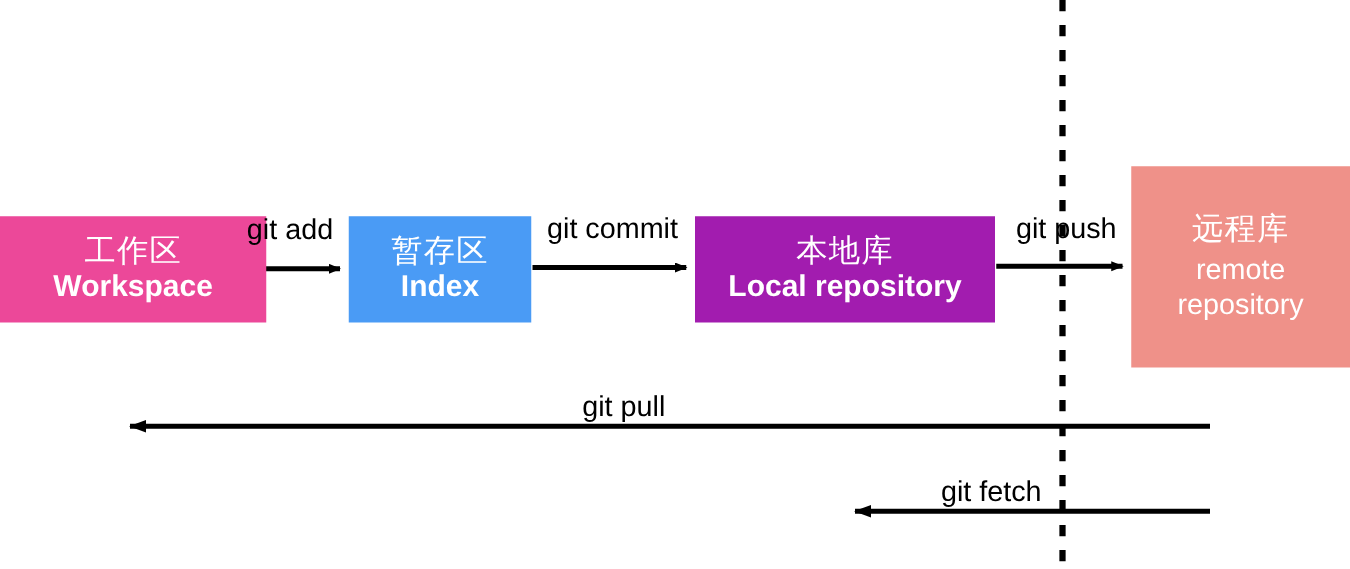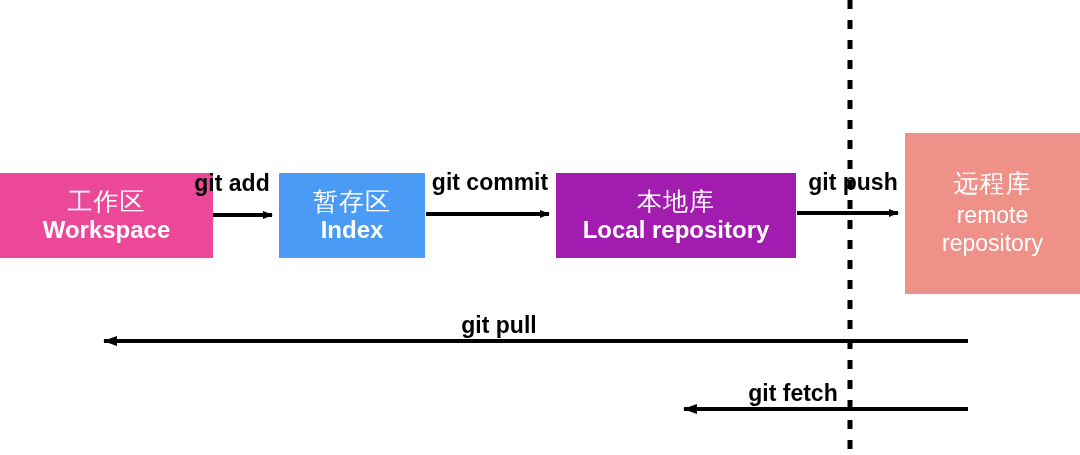--- a/index.html
+++ b/index.html
@@ -52,21 +52,21 @@
     margin-bottom: 2px;
   }
   .remote-box .node-en {
     font-size: 23px;
     font-weight: 400;
     line-height: 1.25;
   }
   .edge-label {
     position: absolute;
     font-size: 23px;
-    font-weight: 700;
+    font-weight: 400;
     color: #000000;
     white-space: nowrap;
     text-align: center;
   }
   .edge-label.centered {
     transform: translateX(-50%);
   }
 </style>
 </head>
 <body>

